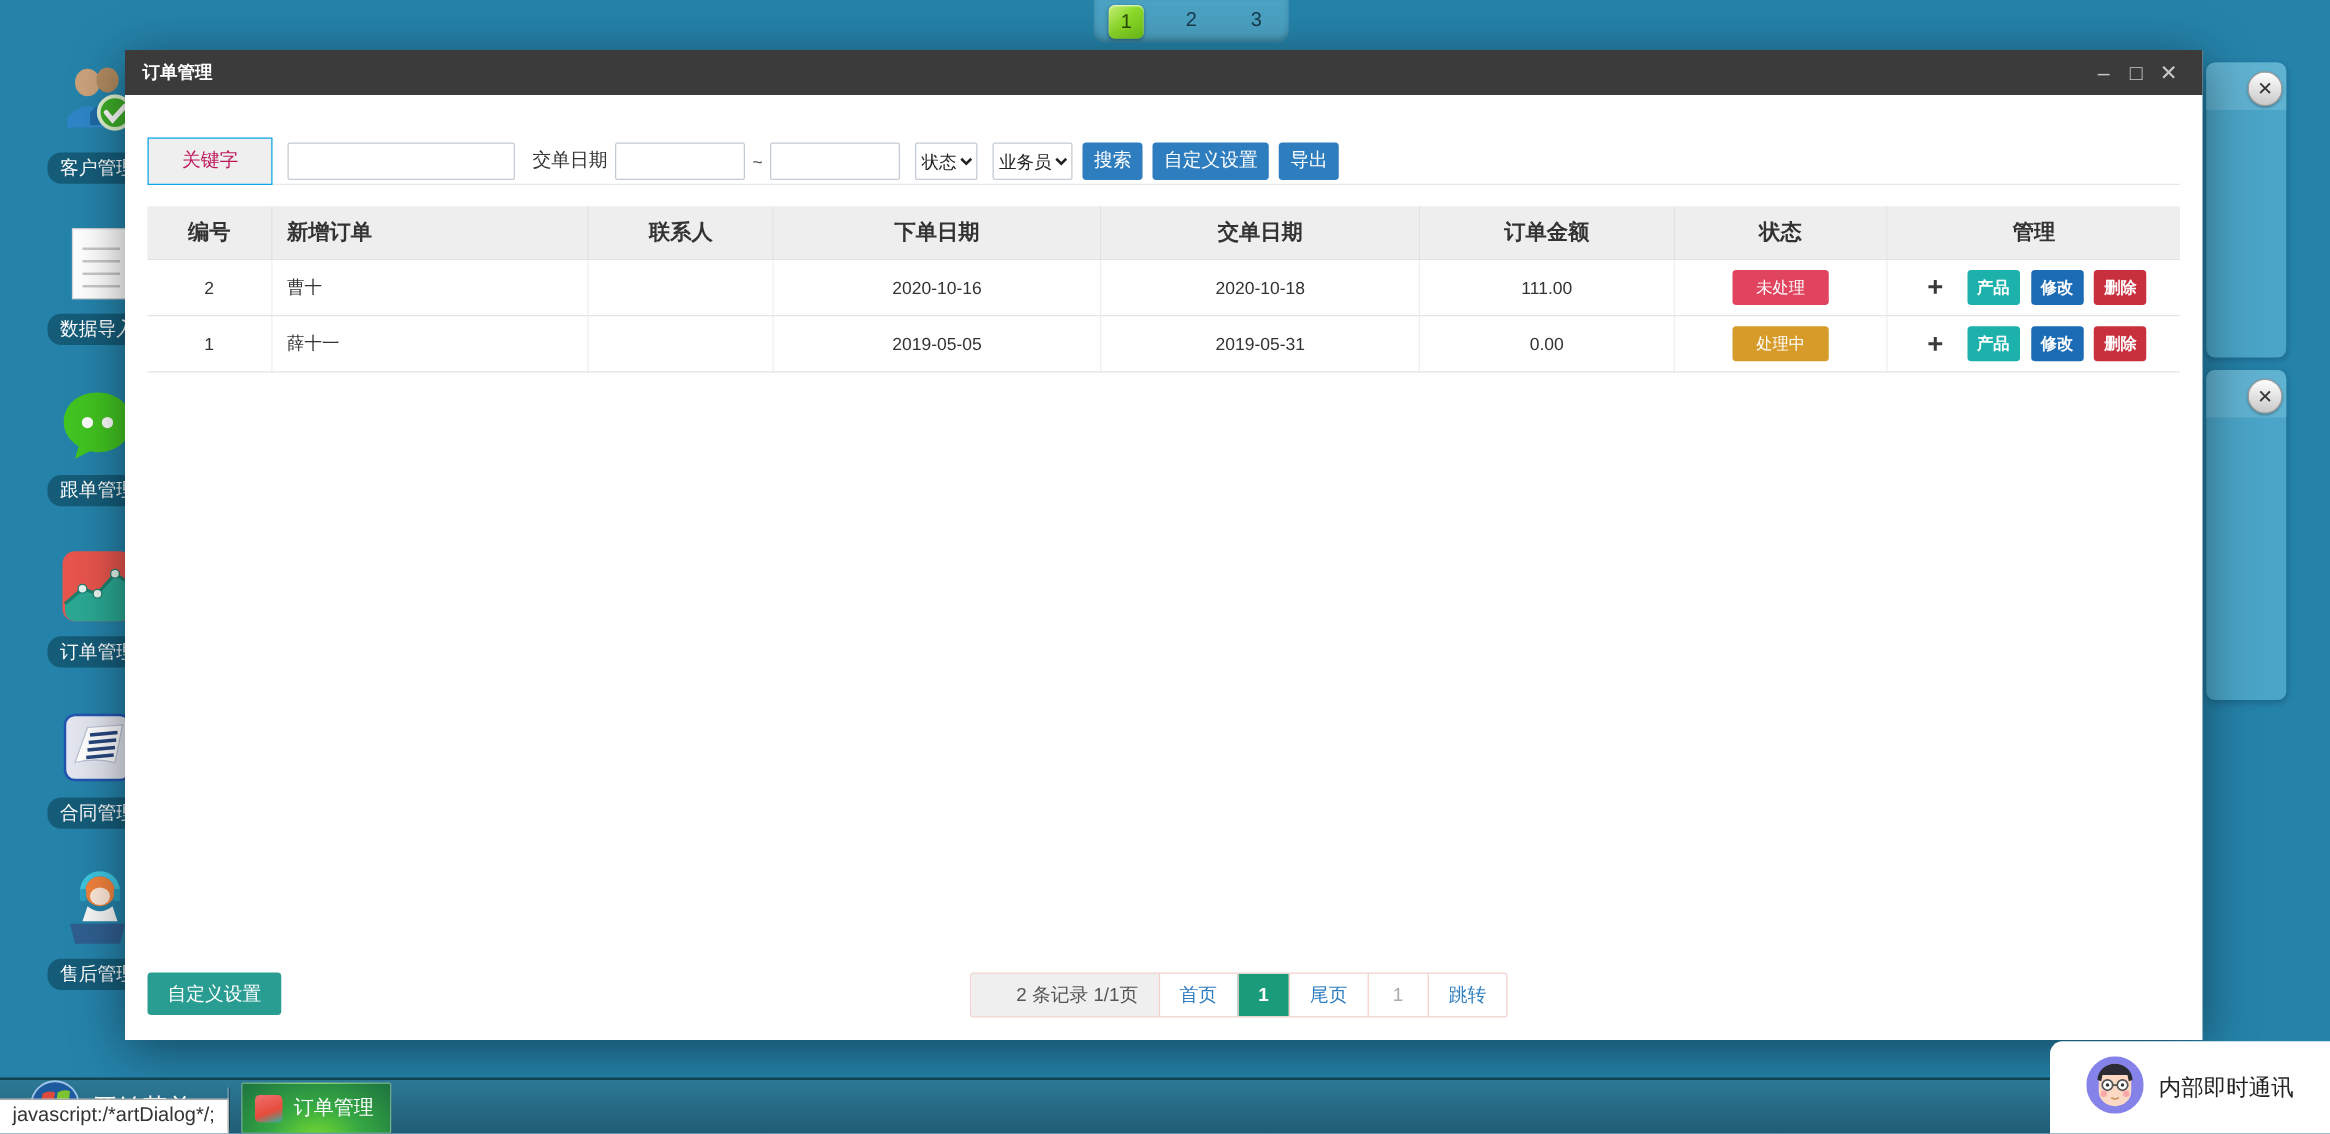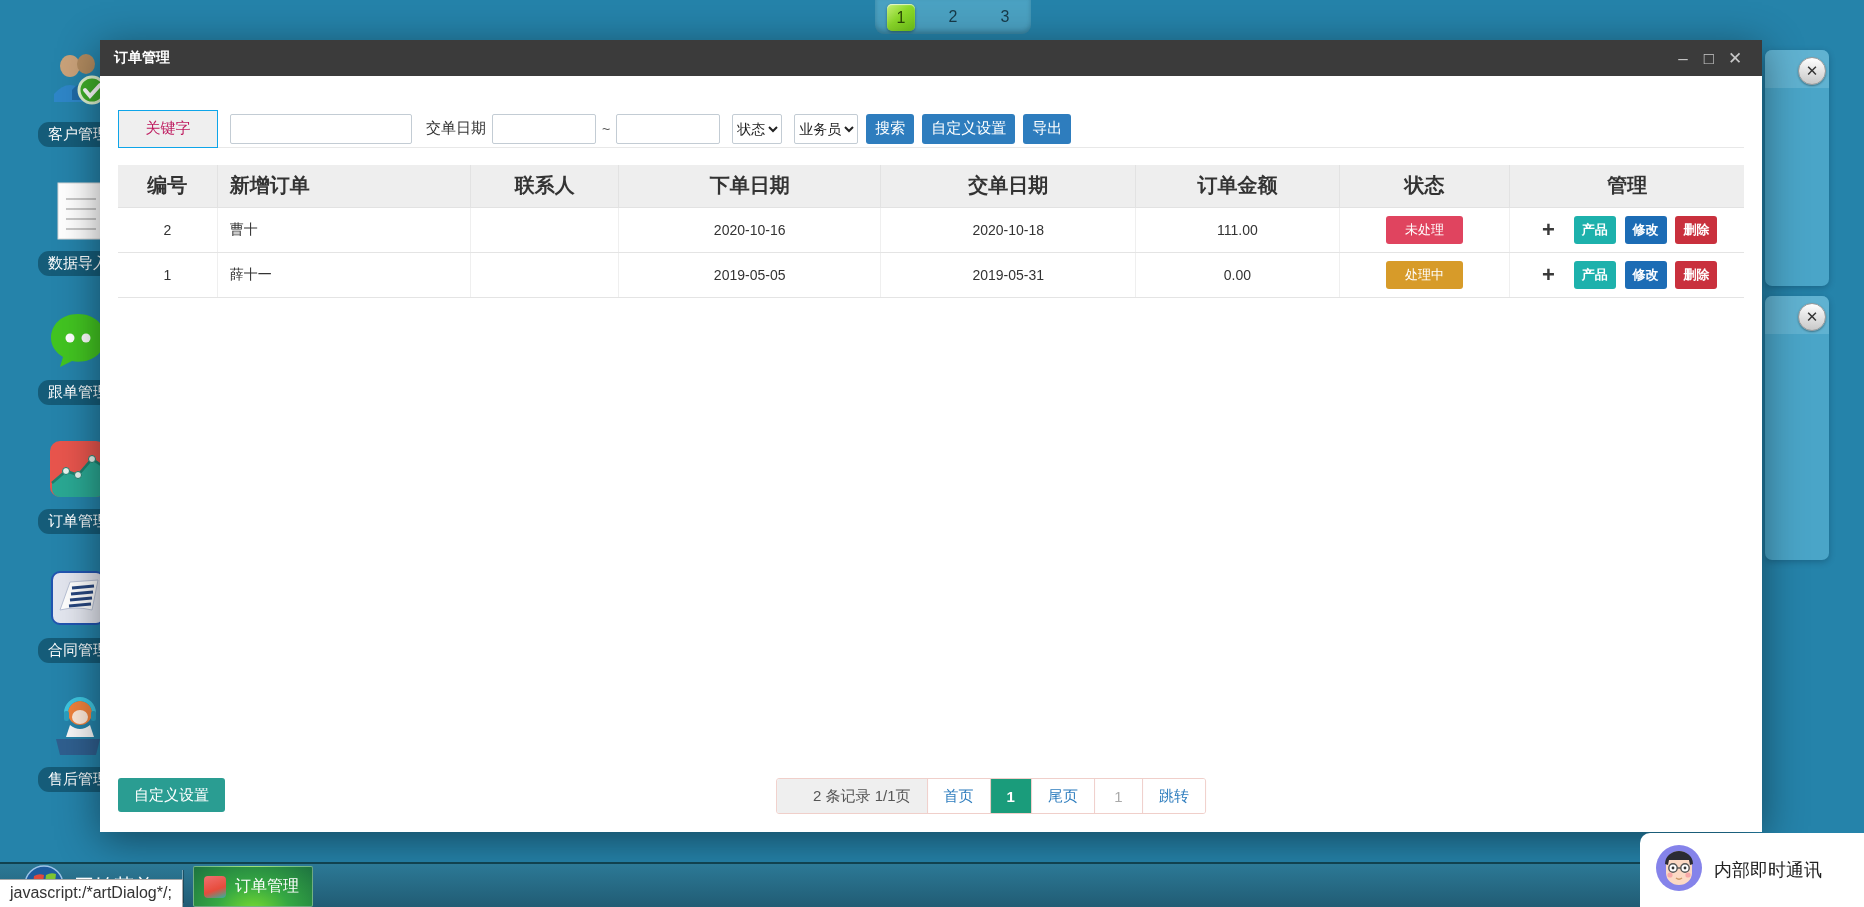--- a/index.html
+++ b/index.html
@@ -65,21 +65,21 @@
   .fld-label { font-size:15px; color:#333; margin:0 6px 0 14px; }
   .inp-date { width:104px; }
   .tilde { color:#555; margin:0 6px; font-size:14px; }
   .search-row select { height:30px; border:1px solid #c3ccd4; border-radius:2px; font-size:14px;
     color:#222; margin-left:12px; background:#fff; outline:none; }
   .btn-blue { height:30px; background:#2e7dbe; color:#fff; border:none; border-radius:3px;
     font-size:15px; padding:0 9px; margin-left:8px; cursor:pointer; }
 
   
   .order-table { width:100%; margin-top:17px; border-collapse:collapse; table-layout:fixed; }
-  .order-table th { background:#eeeeee; height:42px; font-size:20px; color:#333;
+  .order-table th { background:#eeeeee; height:42px; font-size:17px; color:#333;
     border-right:1px solid #e2e2e2; border-bottom:1px solid #e2e2e2; font-weight:bold;margin-left:27px; }
   .order-table th:last-child { border-right:none; }
   .order-table td { height:45px; font-size:14px; color:#333; text-align:center;
     border-right:1px solid #efefef; border-bottom:1px solid #e4e4e4; background:#fff; }
   .order-table td:last-child { border-right:none; }
   .col-name, td.cell-name, th.h-name { text-align:left; padding-left:12px; }
   .badge { display:inline-block; color:#fff; font-size:13px; padding:5px 19px; border-radius:3px; }
   .mini-btn { display:inline-block; color:#fff; font-size:13px; padding:5px 8px; border-radius:3px;
     border:none; cursor:pointer; margin-left:5px;font-weight:bold; }
   .b-prod { background:#1db1ac; } .b-edit { background:#1c6cb5; } .b-del { background:#c9303d; }
@@ -113,21 +113,21 @@
     border:1px solid rgba(255,255,255,.35); border-radius:2px; }
   .task-item .t-label { color:#fff; font-size:16px; margin-left:9px; }
   .task-ic { width:22px; height:22px; border-radius:4px;
     background:linear-gradient(160deg,#f07070 0%,#e74c3c 60%, #2ab5a0 100%); }
 
   
   .status-tip { position:absolute; left:0; bottom:0; background:#fff; border:1px solid #a8a8a8;
     border-left:none; border-bottom:none; padding:4px 10px 5px 10px; font-size:16px; color:#333;
     z-index:8; }
   .im-panel { position:absolute; right:0; bottom:0; width:224px; height:74px; background:#fff;
-    border-radius:10px 0 0 0; z-index:7; display:flex; align-items:center; padding-left:16px;
+    border-radius:10px 0 0 0; z-index:7; display:flex; align-items:center; padding-left:29px;
     cursor:pointer; }
   .im-label { font-size:18px; color:#222; margin-left:12px; }
 </style>
 </head>
 <body>
 
 <div class="screen">
 
   <div class="top-pill">
     <span class="num active">1</span>

